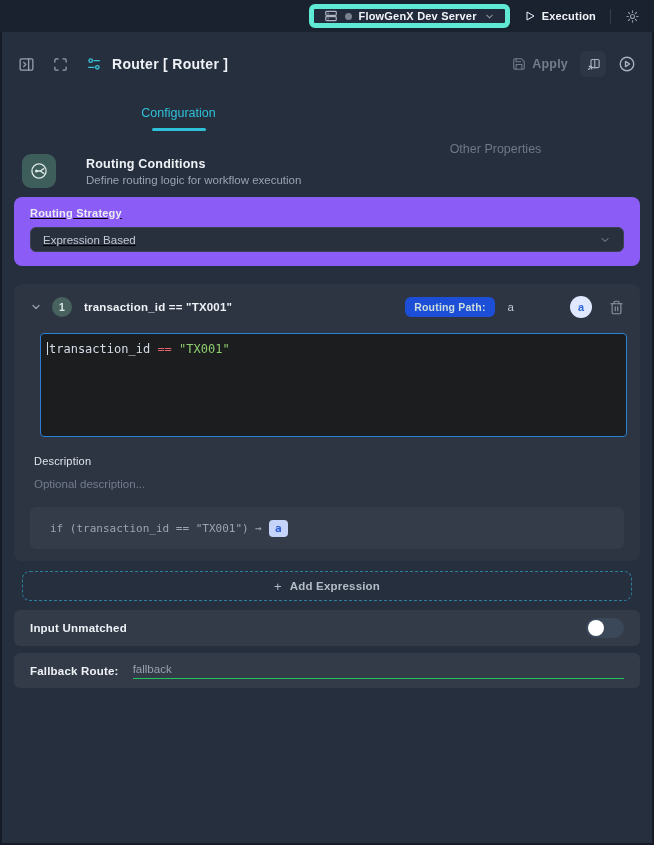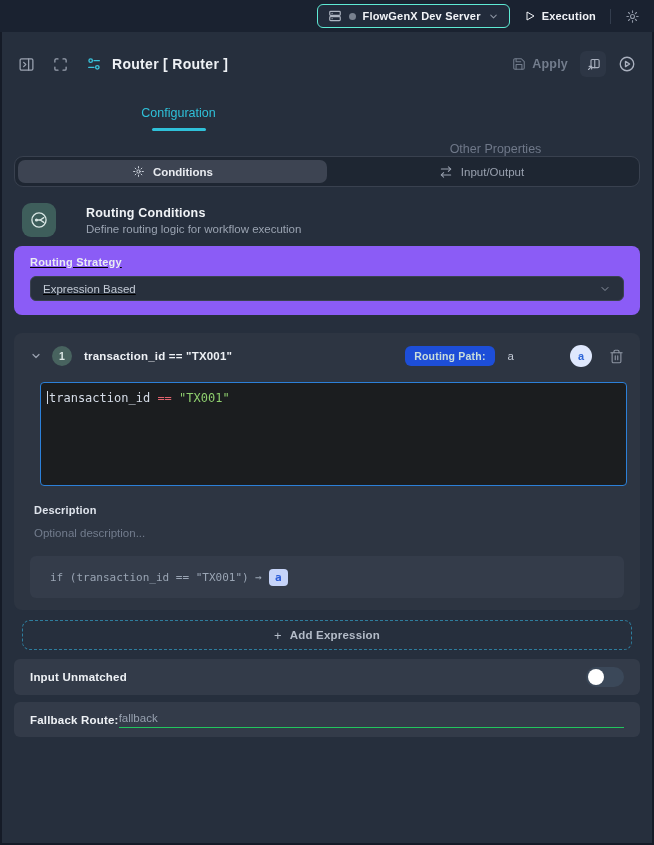--- a/index.html
+++ b/index.html
@@ -2,21 +2,21 @@
 <html><head>
 <meta charset="utf-8">
 <style>
   * { margin:0; padding:0; box-sizing:border-box; }
   html,body { background:#151b27; }
   body { font-family:"Liberation Sans", sans-serif; }
   .app{ width:654px; height:845px; background:#262f3d; box-shadow: inset 0 0 0 2px #151b27; overflow:hidden; position:relative; }
 
   
   .topbar{ height:32px; background:#1a2230; display:flex; align-items:center; justify-content:flex-end; gap:14px; padding:0 14px; }
-  .server-pill{ height:24px; background:#222b3b; border:1px solid #5eead4; border-radius:6px; display:flex; align-items:center; gap:7px; padding:0 10px; cursor:pointer; }
+  .server-pill{ height:24px; background:#222b3b; border:5px solid #5eead4; border-radius:6px; display:flex; align-items:center; gap:7px; padding:0 10px; cursor:pointer; }
   .server-pill .dot{ width:7px; height:7px; border-radius:50%; background:#78818f; }
   .server-pill .name{ font-size:11px; font-weight:bold; color:#f1f3f7; letter-spacing:.2px; }
   .exec-btn{ display:flex; align-items:center; gap:6px; color:#f1f3f7; font-size:11px; font-weight:bold; cursor:pointer; letter-spacing:.2px; }
   .tb-divider{ width:1px; height:15px; background:#333d4d; }
   .icon{ display:inline-flex; align-items:center; justify-content:center; }
   svg{ display:block; }
 
   
   .header-row{ height:40px; margin-top:12px; display:flex; align-items:center; padding:0 18px; }
   .hicon{ color:#9aa2b0; cursor:pointer; margin-right:18px; }
@@ -66,39 +66,39 @@
   .rp-value{ color:#c3cad6; font-size:11.5px; margin-left:13px; }
   .route-badge{ width:22px; height:22px; border-radius:50%; background:#dfe8fd; color:#2e66d8; font-size:11px; font-weight:bold; display:flex; align-items:center; justify-content:center; margin-left:56px; cursor:pointer; }
   .trash-btn{ color:#8d95a3; margin-left:17px; cursor:pointer; }
 
   .code-editor{ margin:13px 13px 0 26px; height:104px; background:#1b1d1f; border:1.5px solid #2c80d8; border-radius:4px; padding:8px 6px; font-family:"DejaVu Sans Mono", monospace; font-size:12px; white-space:pre; cursor:text; }
   .code-editor .caret{ display:inline-block; width:1px; height:13px; background:#d6dde8; vertical-align:-2px; margin-right:1px; }
   .tok-id{ color:#d6dde8; }
   .tok-op{ color:#e0646e; }
   .tok-str{ color:#8ece6e; }
 
-  .desc-label{ margin:18px 0 0 20px; color:#dfe4ec; font-size:11px; font-weight:bold; letter-spacing:.2px; }
+  .desc-label{ margin:18px 0 0 20px; color:#dfe4ec; font-size:11px; font-weight:normal; letter-spacing:.2px; }
   .desc-input{ display:block; margin:6px 20px 0; width:calc(100% - 40px); height:22px; background:transparent; border:none; outline:none; color:#c3cad5; font-size:11.5px; font-family:"Liberation Sans", sans-serif; }
   .desc-input::placeholder{ color:#727c8d; }
 
   .preview{ margin:12px 16px 0; height:42px; background:#343c4a; border-radius:6px; display:flex; align-items:center; padding:0 20px; }
   .preview .ptext{ color:#9aa5b4; font-size:11px; font-family:"DejaVu Sans Mono", monospace; }
   .pbadge{ background:#c6d4f9; color:#2b5cd8; border-radius:4px; padding:2px 6px; font-size:11px; font-weight:bold; font-family:"DejaVu Sans Mono", monospace; margin-left:7px; }
 
   
   .add-exp{ margin:10px 8px 0; height:30px; border:1.3px dashed #2e7e9e; border-radius:8px; display:flex; align-items:center; justify-content:center; gap:8px; color:#b4bcc8; font-size:11.5px; font-weight:bold; cursor:pointer; letter-spacing:.2px; }
   .plus{ font-size:13px; font-weight:normal; }
 
   
   .row-panel{ background:#333b49; border-radius:6px; display:flex; align-items:center; padding:0 16px; }
   .drop-row{ margin-top:9px; height:36px; justify-content:space-between; }
   .row-label{ color:#eef1f5; font-size:11.5px; font-weight:bold; letter-spacing:.2px; }
   .toggle{ width:38px; height:20px; border-radius:10px; background:#3b4859; position:relative; cursor:pointer; }
   .toggle .knob{ position:absolute; left:2px; top:2px; width:16px; height:16px; border-radius:50%; background:#ffffff; }
-  .fallback-row{ margin-top:7px; height:35px; }
+  .fallback-row{ margin-top:7px; height:35px; gap:14px; }
   .fallback-input{ flex:1; background:transparent; border:none; border-bottom:1px solid #22c55e; outline:none; color:#97a1af; font-size:11.5px; padding-bottom:3px; font-family:"Liberation Sans", sans-serif; }
 </style>
 </head>
 <body>
 
 <div class="app">
 
   <div class="topbar">
     <div class="server-pill">
       <span class="icon">
@@ -193,42 +193,20 @@
       <span>Configuration</span>
       <div class="tab-underline"></div>
     </div>
     <div class="tab inactive">
       <span>Other Properties</span>
     </div>
   </div>
 
   <div class="content">
 
-    <div class="segmented">
-      <div class="segment selected">
-        <span class="icon">
-          <svg width="13" height="13" viewBox="0 0 24 24" fill="none" stroke="#cfd5de" stroke-width="1.8" stroke-linecap="round">
-              <circle cx="12" cy="12" r="3"></circle>
-              <path d="M12 3v2.3M12 18.7V21M3 12h2.3M18.7 12H21M5.8 5.8l1.6 1.6M16.6 16.6l1.6 1.6M18.2 5.8l-1.6 1.6M7.4 16.6l-1.6 1.6"></path>
-            </svg>
-        </span>
-        <span>Conditions</span>
-      </div>
-      <div class="segment unselected">
-        <span class="icon">
-          <svg width="14" height="14" viewBox="0 0 24 24" fill="none" stroke="currentColor" stroke-width="1.8" stroke-linecap="round" stroke-linejoin="round">
-              <path d="M16 3l4 4-4 4"></path>
-              <path d="M20 7H4"></path>
-              <path d="M8 13l-4 4 4 4"></path>
-              <path d="M4 17h16"></path>
-            </svg>
-        </span>
-        <span>Input/Output</span>
-      </div>
-    </div>
 
     <div class="section-head">
       <div class="section-icon">
         <svg width="20" height="20" viewBox="0 0 24 24" fill="none" stroke="currentColor" stroke-width="1.6" stroke-linecap="round">
             <circle cx="12" cy="12" r="8.5"></circle>
             <circle cx="9" cy="12" r="1.1" fill="currentColor"></circle>
             <path d="M10 12h3.5"></path>
             <path d="M13.5 12l4.2-2.8"></path>
             <path d="M13.5 12l4.2 2.8"></path>
           </svg>

